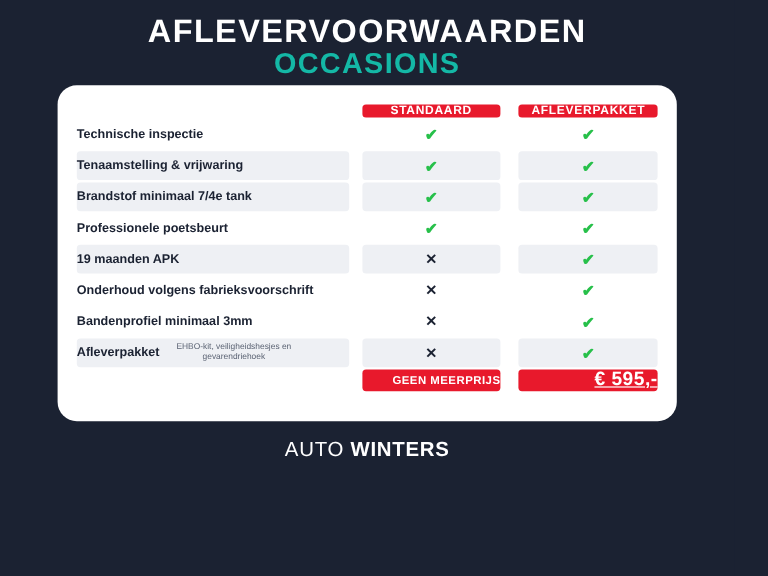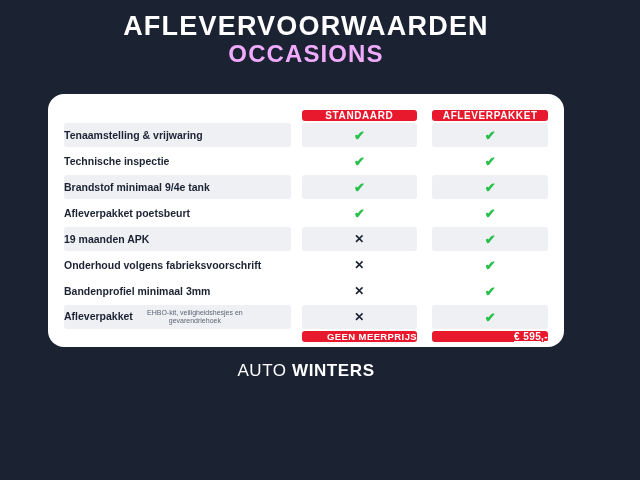--- a/index.html
+++ b/index.html
@@ -22,33 +22,33 @@
     margin-top: 10px;
   }
   .title-main {
     color: #ffffff;
     font-size: 27px;
     font-weight: bold;
     letter-spacing: 1.2px;
     line-height: 32px;
   }
   .title-sub {
-    color: #f0abfc;
+    color: #14b8a6;
     font-size: 24px;
     font-weight: bold;
     letter-spacing: 1.1px;
     line-height: 28px;
     margin-top: -2px;
   }
   .card {
     width: 516px;
     background: #ffffff;
     border-radius: 16px;
-    margin-top: 26px;
-    padding: 14px 16px 3px 16px;
+    margin-top: 3px;
+    padding: 14px 16px 23px 16px;
     position: relative;
   }
   table.matrix {
     width: 100%;
     border-collapse: separate;
     border-spacing: 0 2px;
     table-layout: fixed;
   }
   table.matrix td, table.matrix th {
     padding: 0;
@@ -104,21 +104,21 @@
 
   .foot-cell {
     background: #e8192c;
     color: #ffffff;
     text-align: right;
     font-weight: bold;
     border-radius: 3px;
     padding: 7px 2px;
   }
   .foot-cell.small { font-size: 9.5px; letter-spacing: 0.4px; }
-  .foot-cell.price { font-size: 10px; letter-spacing: 0.4px; text-decoration: underline; }
+  .foot-cell.price { font-size: 16px; letter-spacing: 0.4px; text-decoration: underline; }
 
   .brand {
     margin-top: 14px;
     text-align: center;
   }
   .brand-line {
     color: #ffffff;
     font-size: 17px;
     letter-spacing: 0.6px;
   }
@@ -149,45 +149,45 @@
           <th class="hdr-blank"></th>
           <th class="hdr-cell">STANDAARD</th>
           <th class="hdr-blank"></th>
           <th class="hdr-cell">AFLEVERPAKKET</th>
         </tr>
       </thead>
       <tbody>
 
 
         <tr>
+          <td class="feat">Technische inspectie</td>
+          <td></td>
+          <td class="mark"><span class="yes">✔</span></td>
+          <td></td>
+          <td class="mark"><span class="yes">✔</span></td>
+        </tr>
+
+        <tr>
           <td class="feat shade">Tenaamstelling &amp; vrijwaring</td>
           <td></td>
           <td class="mark shade"><span class="yes">✔</span></td>
           <td></td>
           <td class="mark shade"><span class="yes">✔</span></td>
         </tr>
 
         <tr>
-          <td class="feat">Technische inspectie</td>
-          <td></td>
-          <td class="mark"><span class="yes">✔</span></td>
-          <td></td>
-          <td class="mark"><span class="yes">✔</span></td>
-        </tr>
-
-        <tr>
-          <td class="feat shade">Brandstof minimaal 9/4e tank</td>
-          <td></td>
-          <td class="mark shade"><span class="yes">✔</span></td>
-          <td></td>
-          <td class="mark shade"><span class="yes">✔</span></td>
-        </tr>
-
-        <tr>
-          <td class="feat">Afleverpakket poetsbeurt</td>
+          <td class="feat shade">Brandstof minimaal 7/4e tank</td>
+          <td></td>
+          <td class="mark shade"><span class="yes">✔</span></td>
+          <td></td>
+          <td class="mark shade"><span class="yes">✔</span></td>
+        </tr>
+
+        <tr>
+          <td class="feat">Professionele poetsbeurt</td>
           <td></td>
           <td class="mark"><span class="yes">✔</span></td>
           <td></td>
           <td class="mark"><span class="yes">✔</span></td>
         </tr>
 
         <tr>
           <td class="feat shade">19 maanden APK</td>
           <td></td>
           <td class="mark shade"><span class="no">✕</span></td>

